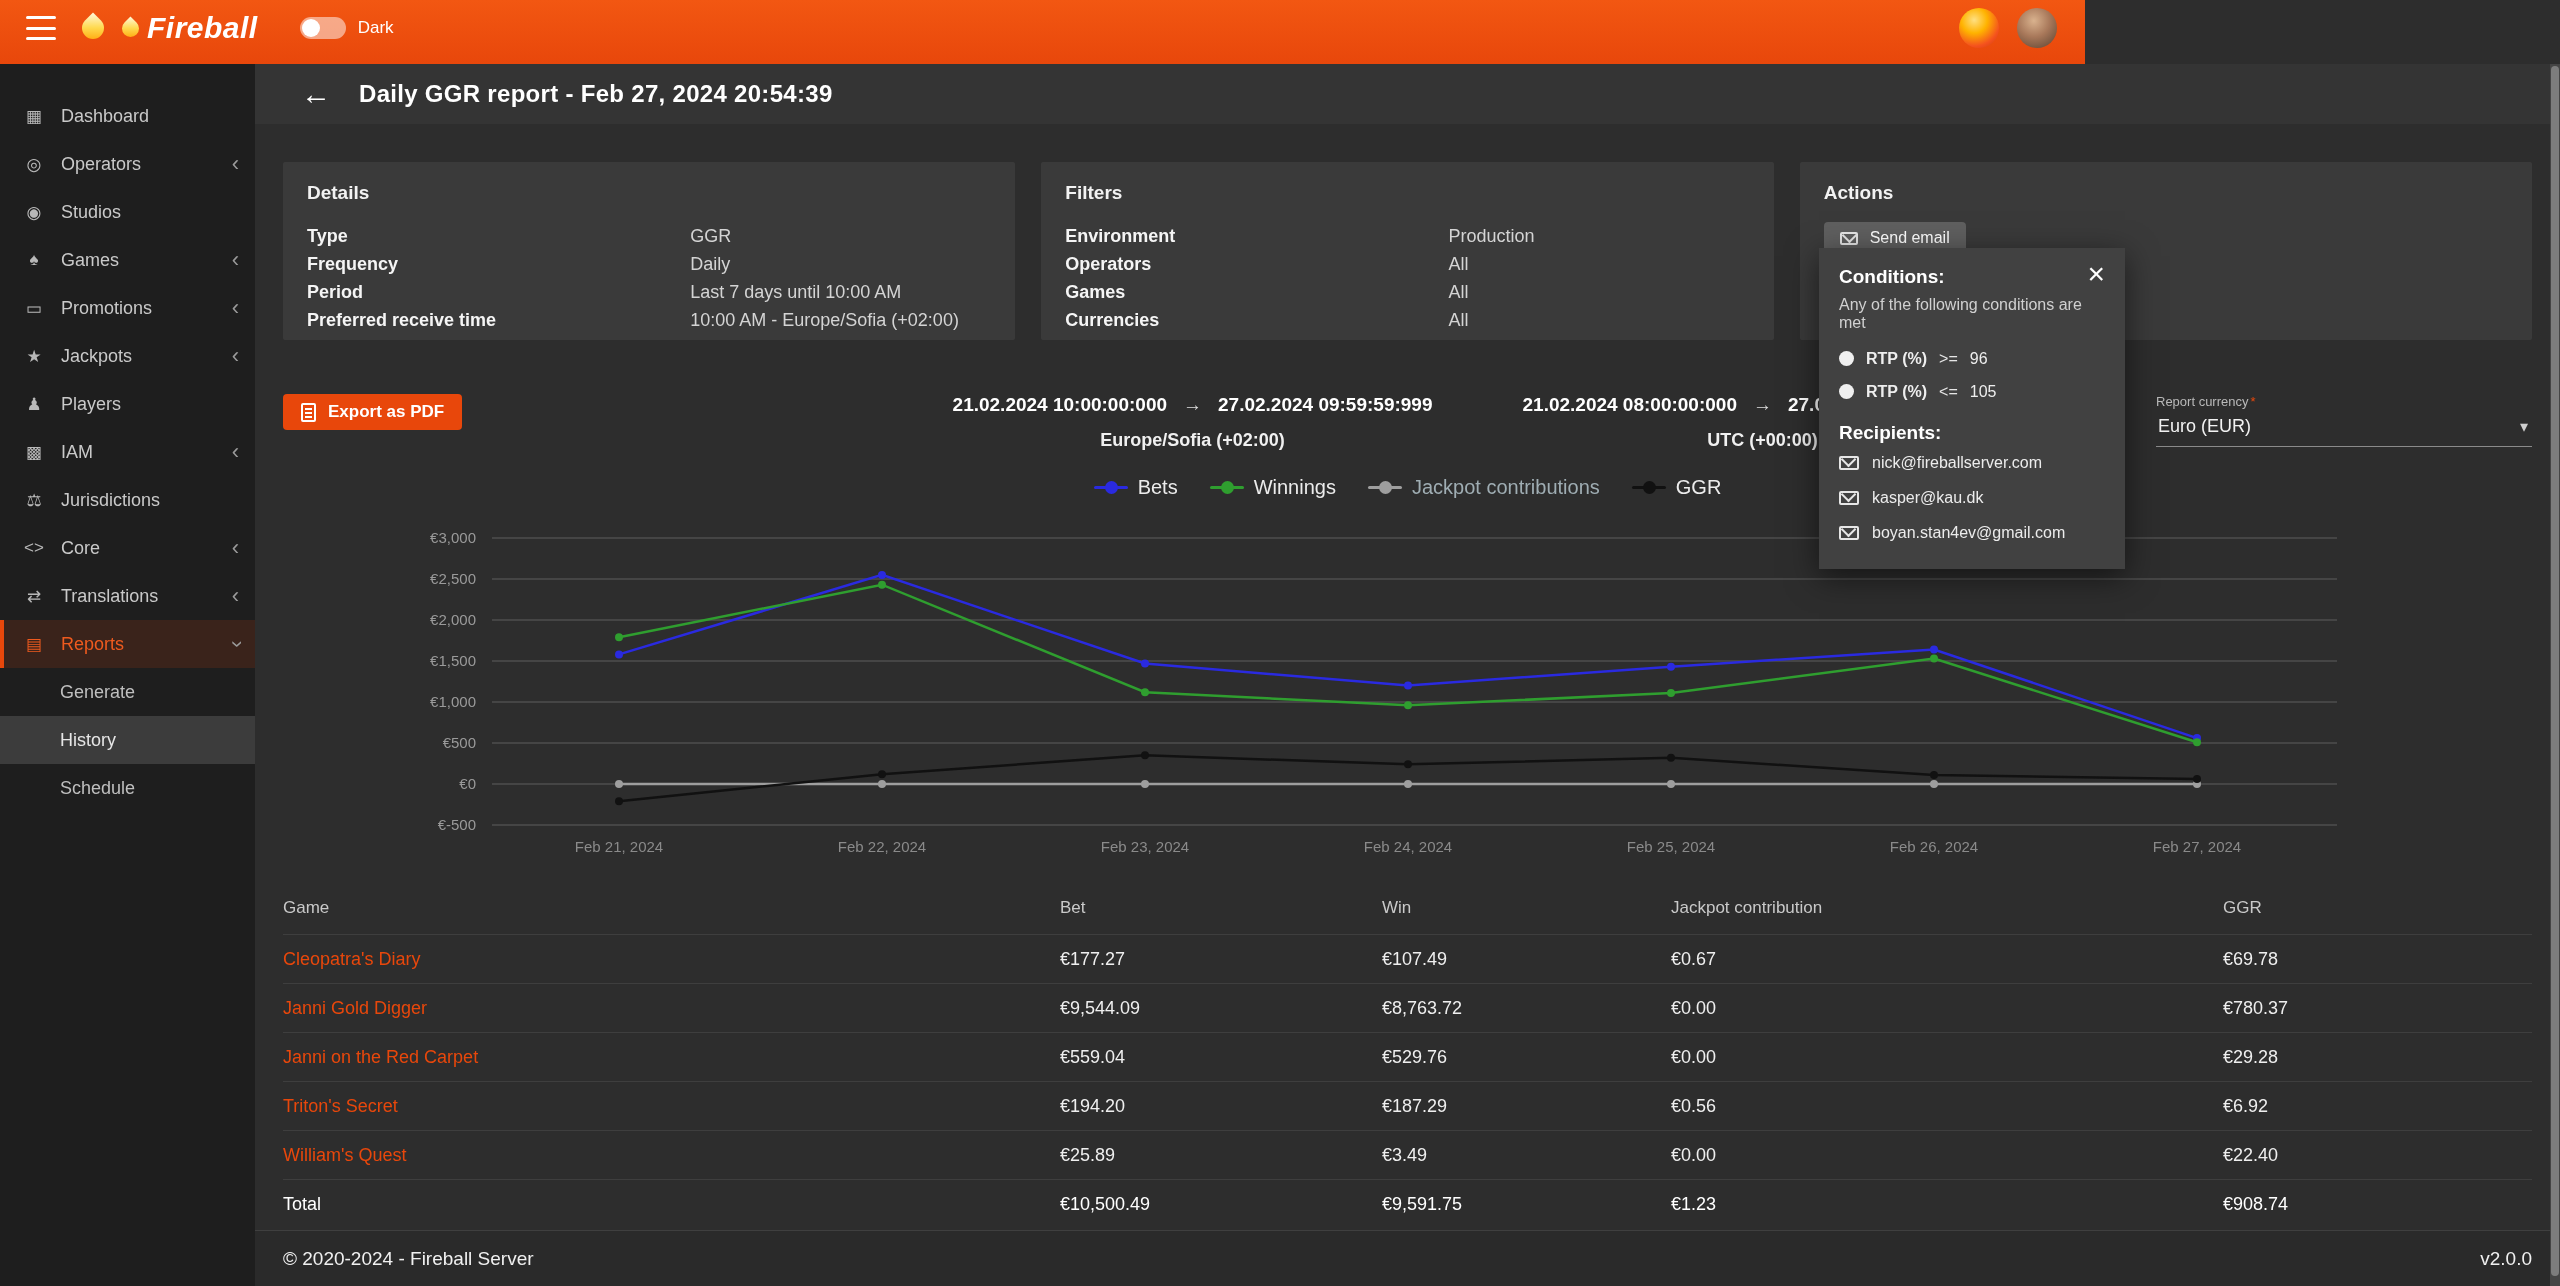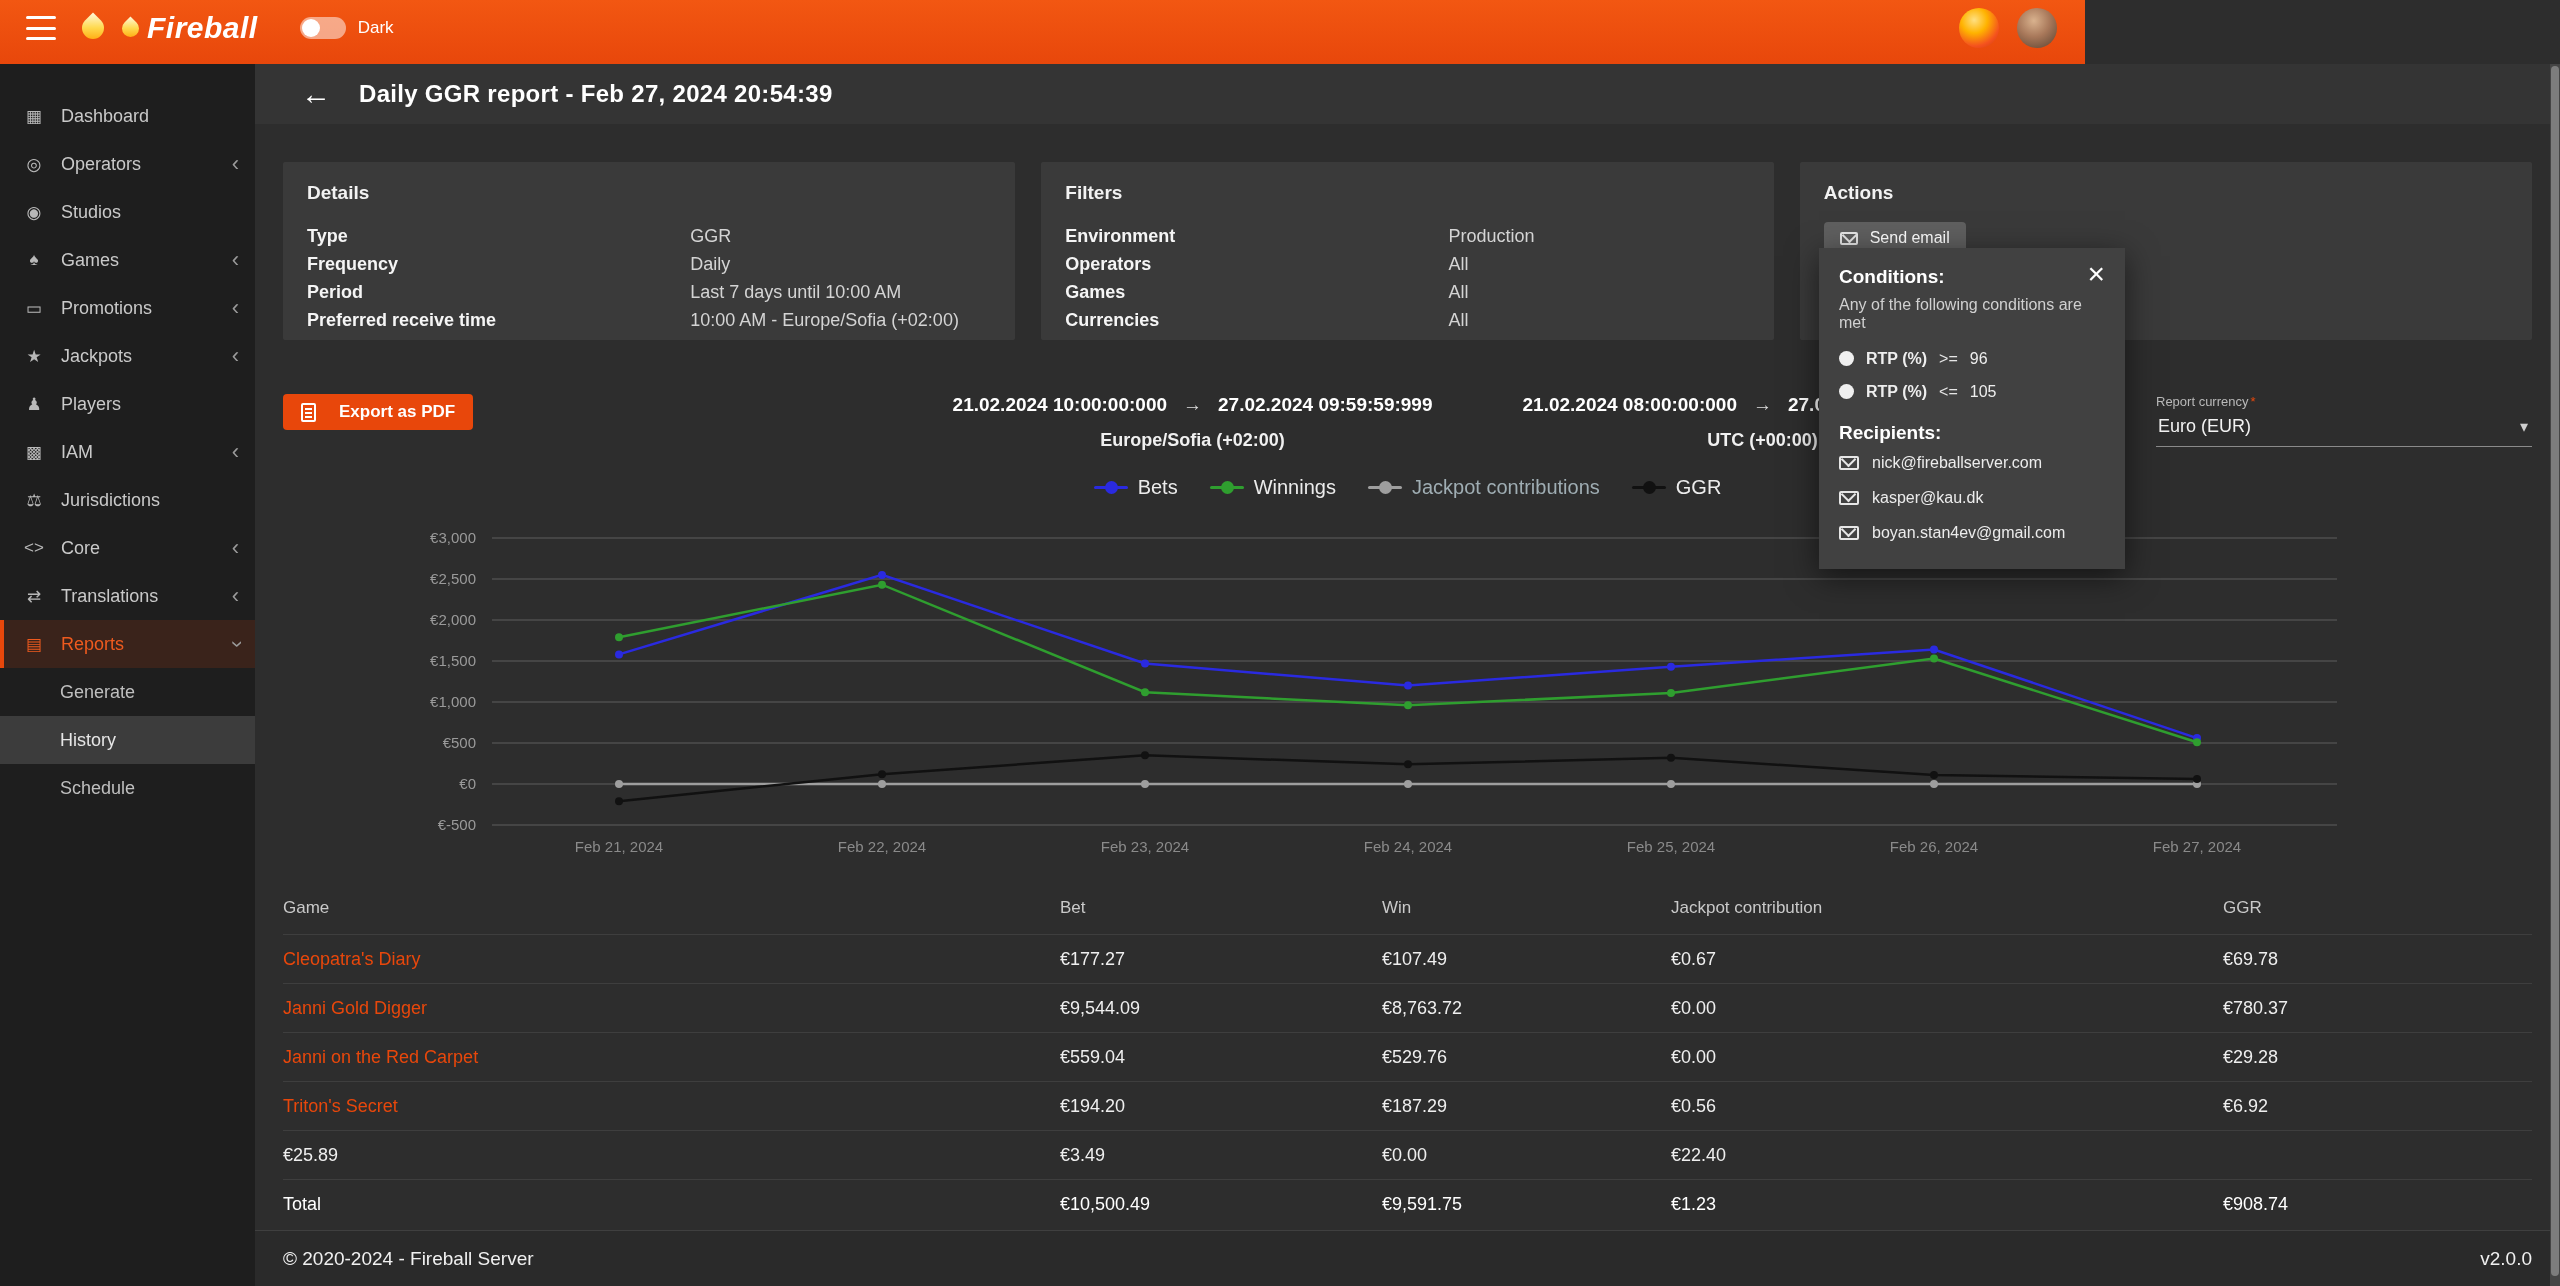--- a/index.html
+++ b/index.html
@@ -67,21 +67,21 @@
   .radio{width:15px;height:15px;border-radius:50%;background:#efefef;flex:none;cursor:pointer;}
   .cond .metric{font-weight:700;}
   .cond .op{color:#e6e6e6;}
   .recipients-title{margin-top:14px !important;}
   .recip{display:flex;align-items:center;gap:13px;height:33px;font-size:16px;color:#ececec;margin-top:2px;}
   .mail{width:20px;height:14px;border:2px solid #e6e6e6;border-radius:2px;position:relative;flex:none;box-sizing:border-box;}
   .mail::after{content:"";position:absolute;top:-4px;left:2px;width:9px;height:9px;
     border-right:2px solid #e6e6e6;border-bottom:2px solid #e6e6e6;transform:rotate(45deg);}
   
   .toolbar{position:relative;margin-top:54px;height:74px;}
-  .btn-pdf{display:inline-flex;align-items:center;gap:23px;background:#e8470b;color:#fff;border:none;
+  .btn-pdf{display:inline-flex;align-items:center;gap:12px;background:#e8470b;color:#fff;border:none;
     border-radius:4px;height:36px;padding:0 18px;font-size:17px;font-weight:700;cursor:pointer;font-family:inherit;}
   .file-icon{width:15px;height:19px;border:2px solid #fff;border-radius:2px;position:relative;box-sizing:border-box;flex:none;}
   .file-icon::before{content:"";position:absolute;left:2px;right:2px;top:3px;height:2px;background:#fff;
     box-shadow:0 4px 0 #fff,0 8px 0 #fff;}
   .dates{position:absolute;left:0;right:0;top:0;display:flex;justify-content:center;gap:90px;padding-left:140px;pointer-events:none;}
   .dg{text-align:center;font-weight:700;}
   .dg .range{font-size:19px;white-space:nowrap;}
   .dg .arrow{margin:0 16px;color:#dedede;font-weight:400;}
   .dg .tz{font-size:18px;margin-top:14px;color:#f0f0f0;}
   .currency{position:absolute;right:0;top:0;width:376px;}
@@ -424,20 +424,21 @@
             <div class="cell">€29.28</div>
           </div>
           <div class="trow">
             <div class="cell"><span class="game-link">Triton's Secret</span></div>
             <div class="cell">€194.20</div>
             <div class="cell">€187.29</div>
             <div class="cell">€0.56</div>
             <div class="cell">€6.92</div>
           </div>
           <div class="trow">
+            <div class="cell"><span class="game-link">William's Quest</span></div>
             <div class="cell">€25.89</div>
             <div class="cell">€3.49</div>
             <div class="cell">€0.00</div>
             <div class="cell">€22.40</div>
           </div>
           <div class="trow total">
             <div class="cell">Total</div>
             <div class="cell">€10,500.49</div>
             <div class="cell">€9,591.75</div>
             <div class="cell">€1.23</div>

